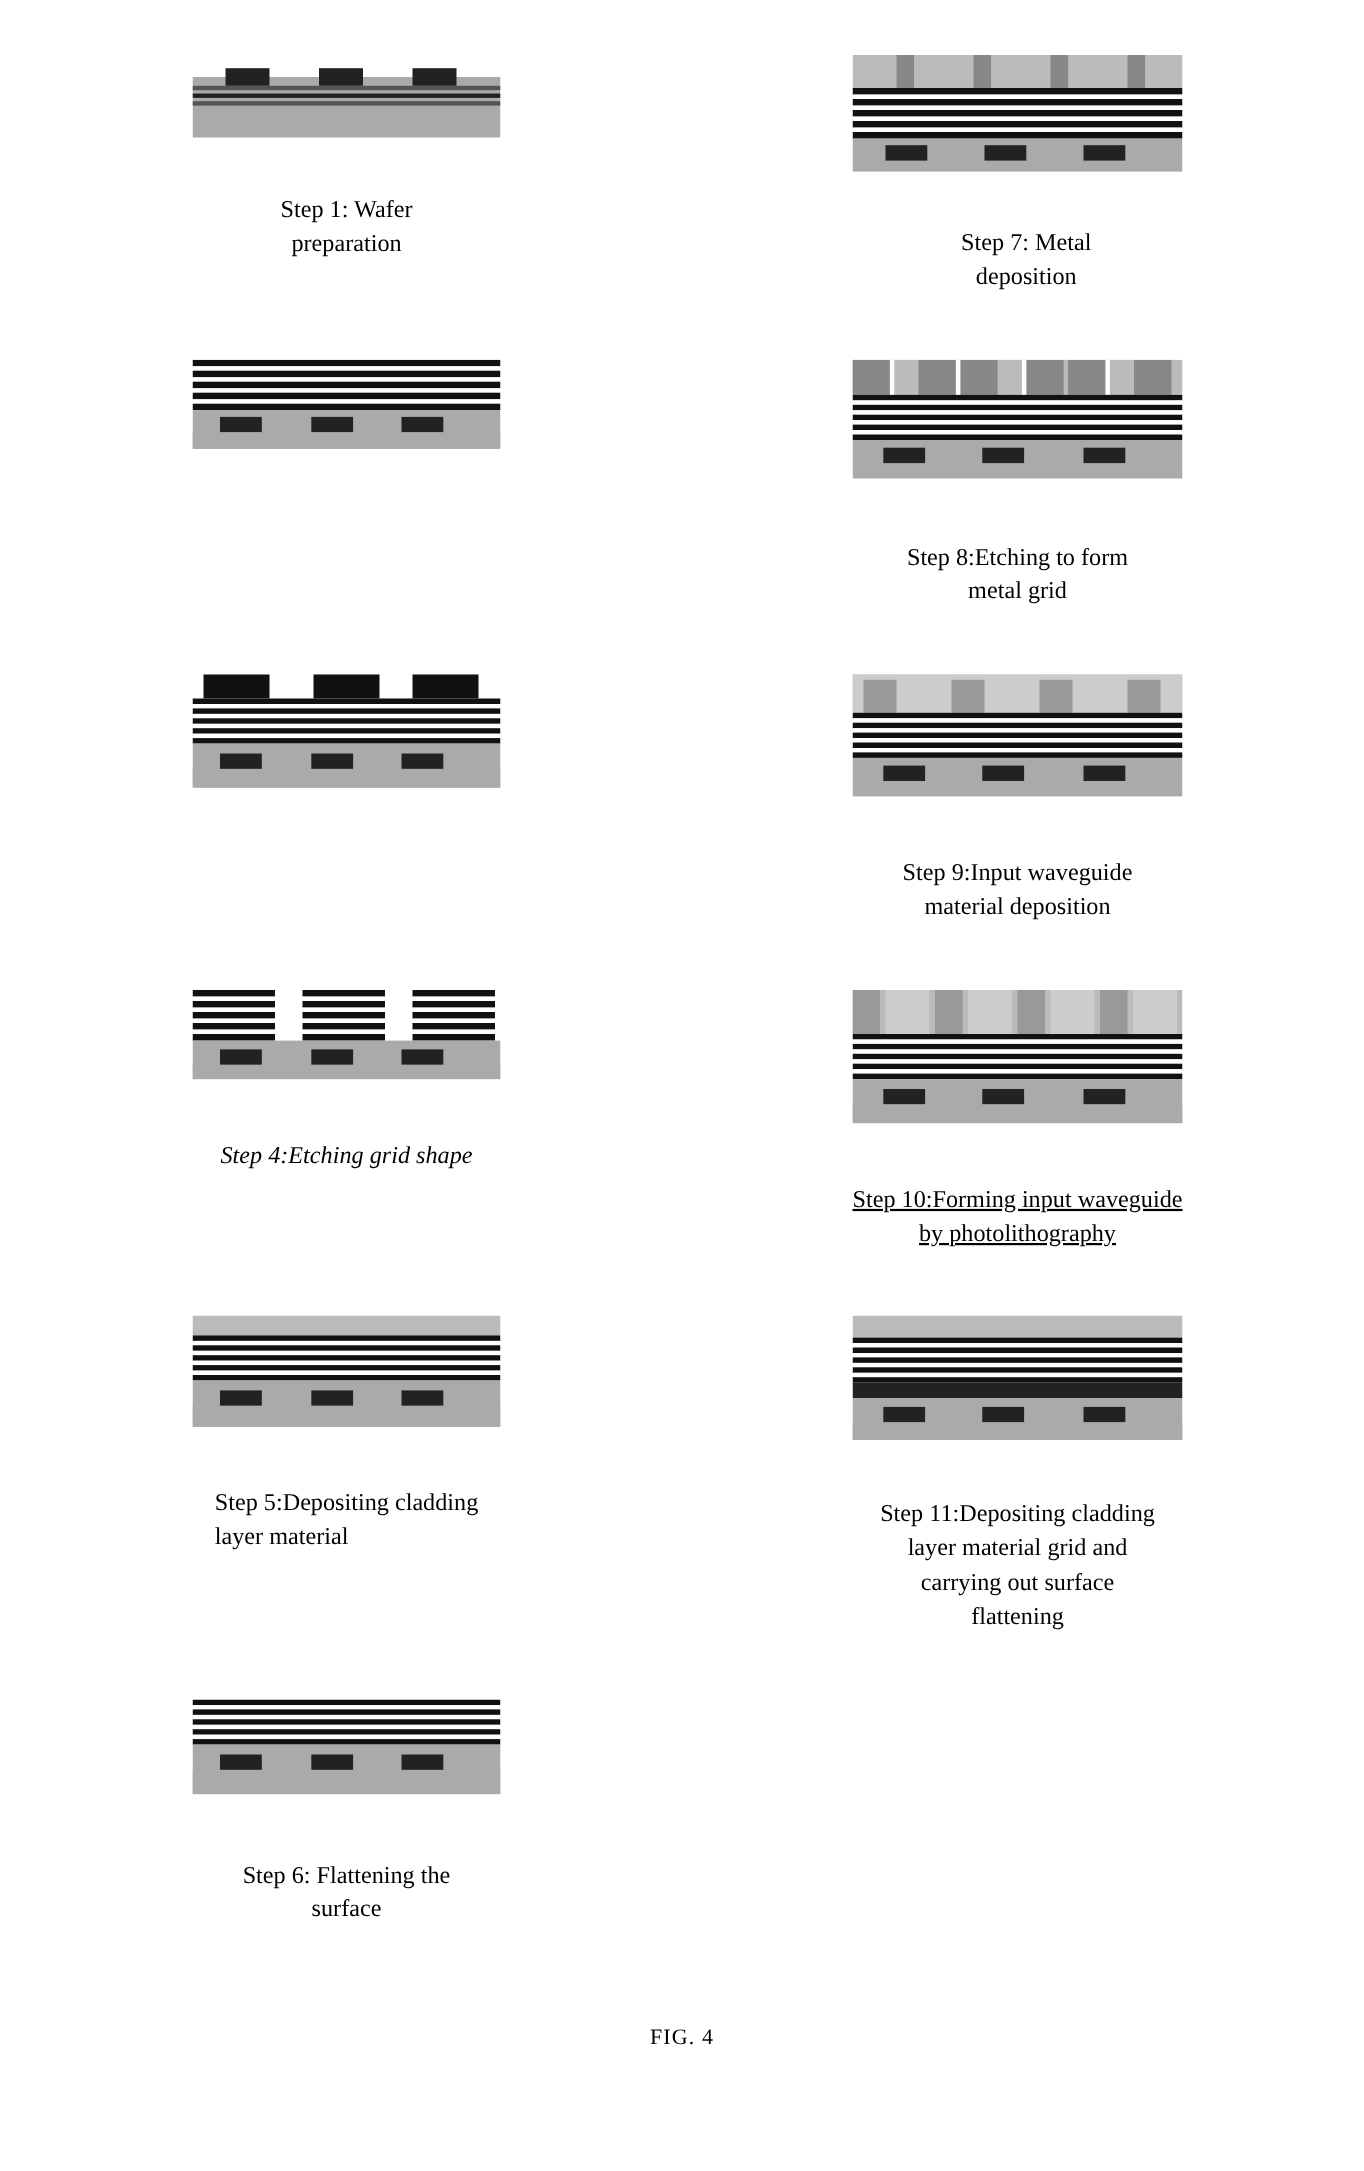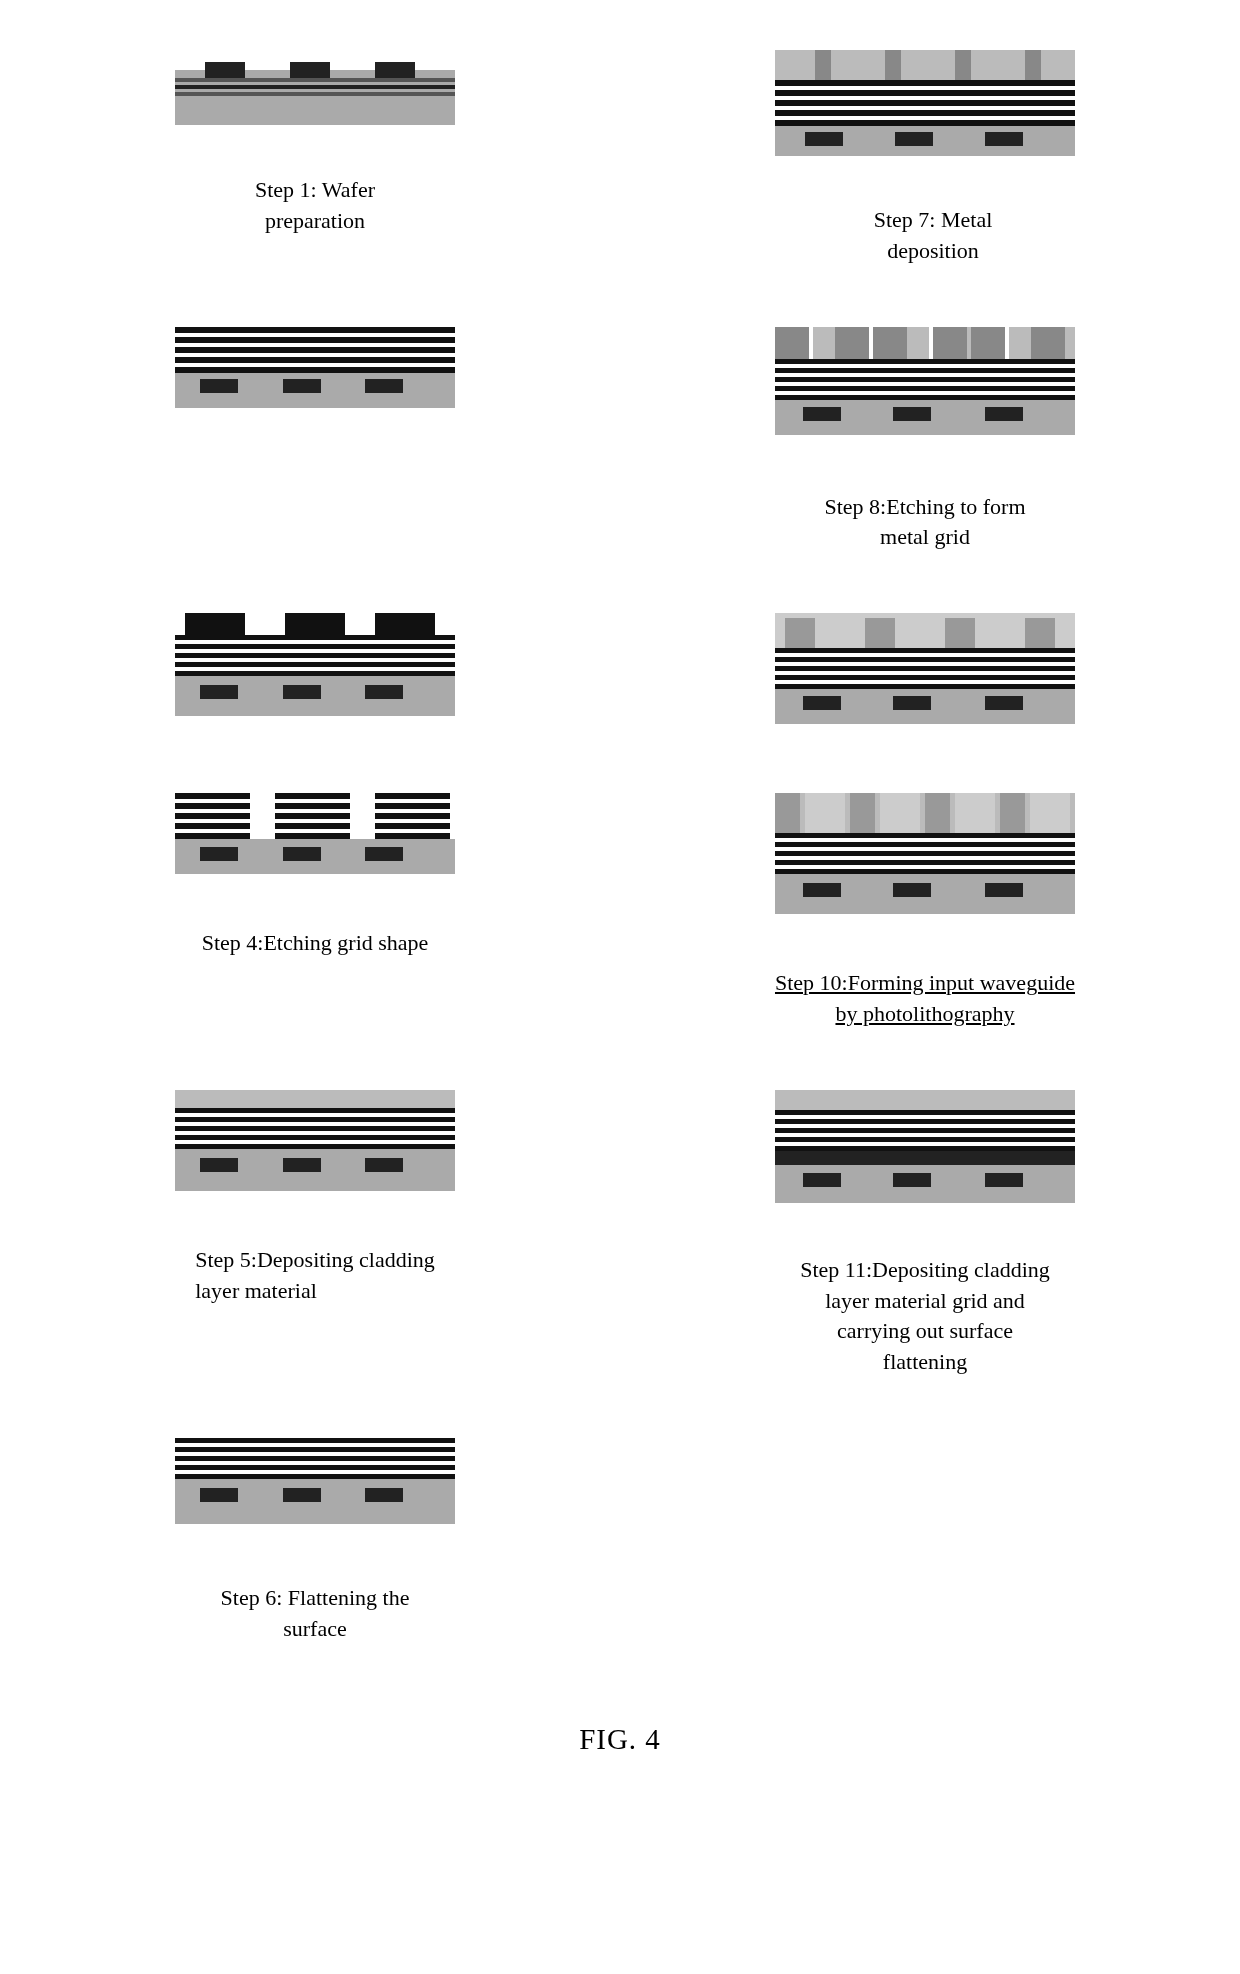--- a/index.html
+++ b/index.html
@@ -35,22 +35,22 @@
     .step-label {
       font-size: 22px;
       text-align: center;
       margin-top: 10px;
       line-height: 1.4;
     }
 
     
     .fig-label {
       text-align: center;
-      font-size: 29px;
-      margin-top: 28px;
+      font-size: 20px;
+      margin-top: 40px;
       letter-spacing: 1px;
     }
 
     
     svg {
       display: block;
     }
   </style>
 </head>
 <body>
@@ -210,20 +210,22 @@
         <rect x="0" y="58" width="300" height="4" fill="#fff"></rect>
         <rect x="0" y="62" width="300" height="5" fill="#111"></rect>
         <rect x="0" y="67" width="300" height="4" fill="#fff"></rect>
         <rect x="0" y="71" width="300" height="5" fill="#111"></rect>
 
         <rect x="0" y="76" width="300" height="35" fill="#aaa"></rect>
         <rect x="28" y="83" width="38" height="14" fill="#222"></rect>
         <rect x="118" y="83" width="38" height="14" fill="#222"></rect>
         <rect x="210" y="83" width="38" height="14" fill="#222"></rect>
       </svg>
+      <div class="step-label" style="white-space:pre-line;">Step 9:Input waveguide
+material deposition</div>
     </div>
 
     <div class="step-cell">
       <svg width="280" height="90">
 
         <rect x="0" y="0" width="75" height="6" fill="#111"></rect>
         <rect x="0" y="6" width="75" height="4" fill="#fff"></rect>
         <rect x="0" y="10" width="75" height="6" fill="#111"></rect>
         <rect x="0" y="16" width="75" height="4" fill="#fff"></rect>
         <rect x="0" y="20" width="75" height="6" fill="#111"></rect>
@@ -251,21 +253,21 @@
         <rect x="200" y="30" width="75" height="6" fill="#111"></rect>
         <rect x="200" y="36" width="75" height="4" fill="#fff"></rect>
         <rect x="200" y="40" width="75" height="6" fill="#111"></rect>
 
         <rect x="0" y="46" width="280" height="35" fill="#aaa"></rect>
         <rect x="25" y="54" width="38" height="14" fill="#222"></rect>
         <rect x="108" y="54" width="38" height="14" fill="#222"></rect>
         <rect x="190" y="54" width="38" height="14" fill="#222"></rect>
         <rect x="0" y="68" width="280" height="13" fill="#aaa"></rect>
       </svg>
-      <div class="step-label" style="white-space:pre-line; text-align:left;">Step 4:Etching grid shape</div>
+      <div class="step-label" style="white-space:pre-line; text-align:left;font-style:italic;">Step 4:Etching grid shape</div>
     </div>
 
     <div class="step-cell">
       <svg width="300" height="130">
 
         <rect x="0" y="0" width="300" height="40" fill="#bbb"></rect>
 
         <rect x="0" y="0" width="25" height="40" fill="#999"></rect>
         <rect x="30" y="0" width="40" height="40" fill="#ccc"></rect>
         <rect x="75" y="0" width="25" height="40" fill="#999"></rect>

